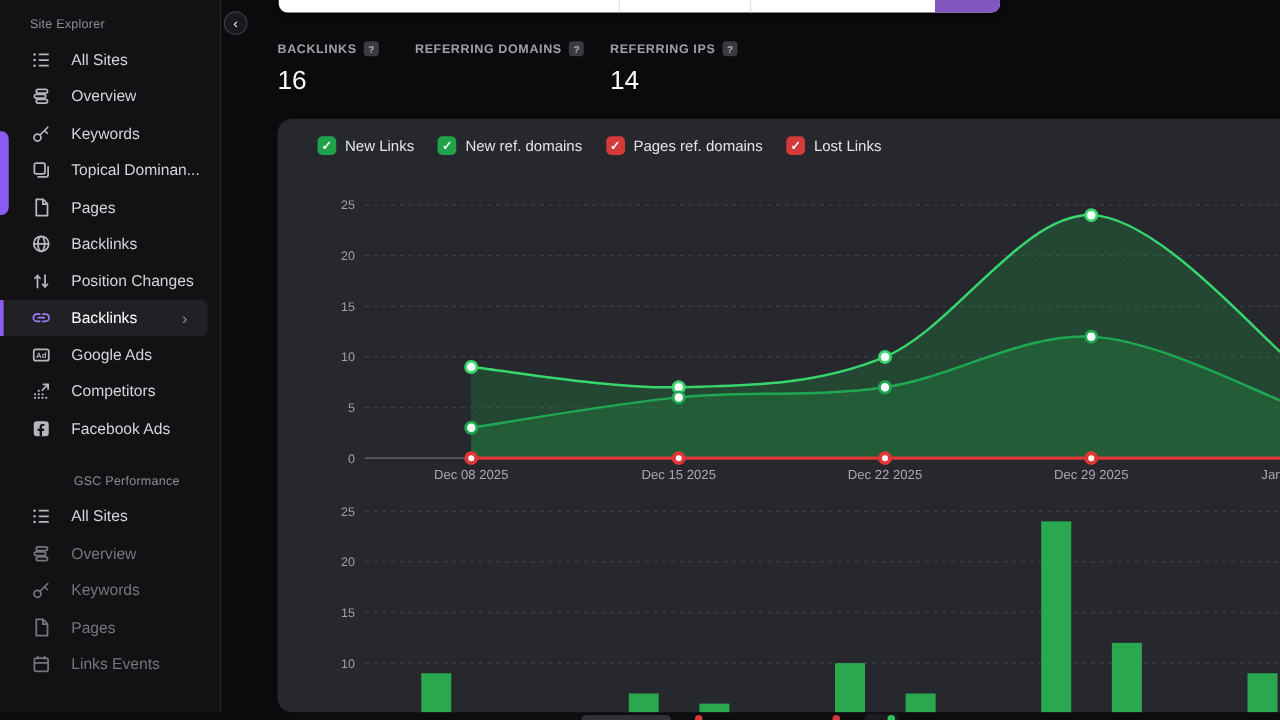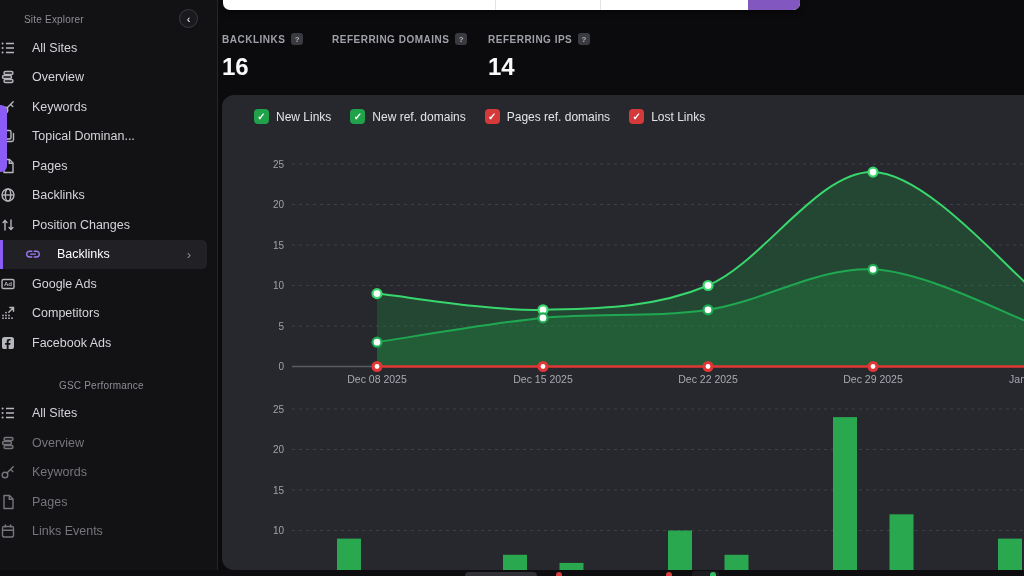--- a/index.html
+++ b/index.html
@@ -1,45 +1,45 @@
 <!DOCTYPE html>
 <html><head>
 <meta charset="utf-8">
 <style>
   * { margin:0; padding:0; box-sizing:border-box; }
   html,body { width:1024px; height:576px; overflow:hidden; }
   body { background:#0b0b0d; font-family:"Liberation Sans",sans-serif; color:#e6e6ea; position:relative; }
 
   
-  .sidebar { position:absolute; left:0; top:0; bottom:0; width:218px; background:#121215; border-right:1px solid #26262a; z-index:2; }
+  .sidebar { position:absolute; left:0; top:0; bottom:0; width:177px; background:#121215; border-right:1px solid #26262a; z-index:2; }
   .purple-tab { position:absolute; left:0; top:105px; width:7px; height:67px; background:#8b5cf6; border-radius:0 6px 6px 0; z-index:4; }
   .collapse-btn { position:absolute; left:179px; top:9px; width:19px; height:19px; border-radius:50%; background:#1a1a1e; border:1px solid #3a3a41; color:#fff; font-size:11px; line-height:16px; text-align:center; z-index:5; cursor:pointer; }
   .section-header { font-size:10px; color:#8d8e95; padding:14px 0 8px 24px; letter-spacing:.2px; }
   .section-header.second { padding-top:22px;margin-left:35px; }
-  .nav-item { display:flex; align-items:center; height:29.5px; font-size:12.5px; color:#d4d5da; position:relative; cursor:pointer; }
+  .nav-item { display:flex; align-items:center; height:29.5px; padding-left:25px; font-size:12.5px; color:#d4d5da; position:relative; cursor:pointer; }
   .nav-item .ic { width:16px; height:16px; margin-right:16px; color:#b6b7bd; flex:0 0 16px; }
   .nav-item .ic svg { width:16px; height:16px; display:block; }
   .nav-item.dim { color:#75767c; }
   .nav-item.dim .ic { color:#75767c; }
   .nav-item.selected { background:#202025; border-left:3px solid #8b5cf6; padding-left:22px; margin-right:10px; border-radius:0 5px 5px 0; color:#fff; }
   .nav-item.selected .ic { color:#9d7bf4; }
   .nav-chevron { margin-left:auto; margin-right:16px; color:#8d8e95; font-size:13px; }
 
   
   .topbar { position:absolute; left:223px; top:0; width:577px; height:10px; background:#ffffff; border-radius:0 0 7px 7px; z-index:3; box-shadow:0 2px 6px rgba(0,0,0,.5); }
   .topbar .seg-divider { position:absolute; top:0; width:1px; height:10px; background:#e2e3e7; }
   .topbar .submit { position:absolute; right:0; top:0; width:52px; height:10px; background:#8257c0; border-radius:0 0 7px 0; }
 
   
   .stats { position:absolute; left:222px; top:33px; display:flex; z-index:1; }
   .stat { }
   .stat:nth-child(1){ width:110px; } .stat:nth-child(2){ width:156px; }
   .stat-label { display:flex; align-items:center; gap:6px; font-size:10px; font-weight:bold; letter-spacing:.5px; color:#9fa1a8; }
   .q-badge { width:12px; height:12px; background:#3a3a41; color:#aeafb5; border-radius:3px; font-size:8px; font-weight:bold; display:flex; align-items:center; justify-content:center; }
-  .stat-value { margin-top:8px; font-size:24px; font-weight:700; color:#fafafa; }
+  .stat-value { margin-top:8px; font-size:21px; font-weight:400; color:#fafafa; }
 
   
   .panel { position:absolute; left:222px; top:95px; right:0; height:475px; background:#26282d; border-radius:12px 0 0 12px; overflow:hidden; z-index:1; }
   .legend { position:absolute; left:32px; top:14px; display:flex; gap:19px; align-items:center; font-size:12px; color:#e3e4e8; }
   .legend-item { display:flex; align-items:center; cursor:pointer; }
   .cb { width:15px; height:15px; border-radius:4px; margin-right:7px; color:#fff; font-size:10px; font-weight:bold; display:flex; align-items:center; justify-content:center; }
   #chart-svg { position:absolute; left:0; top:0; }
 
   
   .bottom-strip { position:absolute; left:0; right:0; top:570px; height:6px; background:#0d0d0f; z-index:2; }

